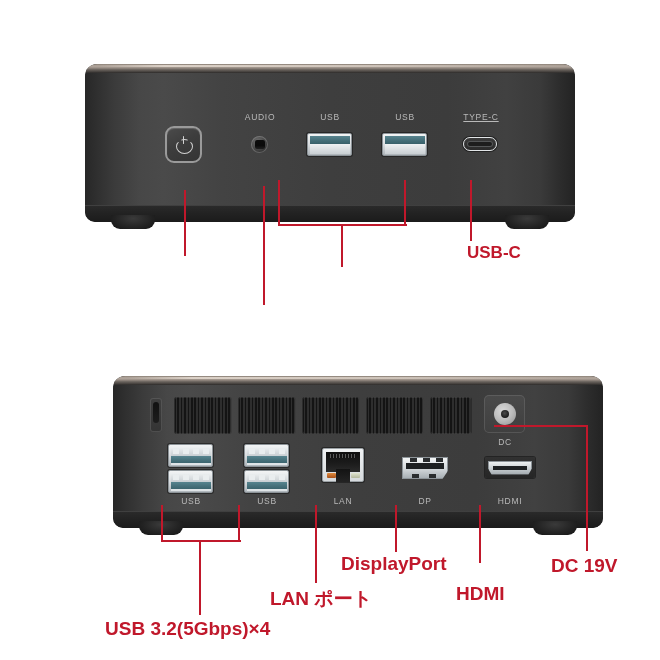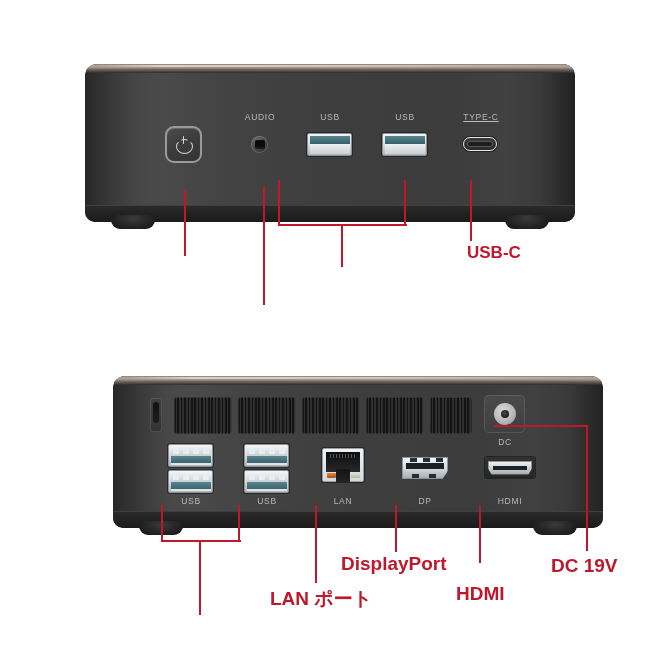--- a/index.html
+++ b/index.html
@@ -417,18 +417,19 @@
 
   <div class="line vline" style="left:315px; top:505px; height:78px;"></div>
 
   <div class="line vline" style="left:395px; top:505px; height:47px;"></div>
 
   <div class="line vline" style="left:479px; top:505px; height:58px;"></div>
 
   <div class="line hline" style="left:494px; top:425px; width:94px;"></div>
   <div class="line vline" style="left:586px; top:425px; height:126px;"></div>
 
+  <span class="anno" style="left:105px; top:618px; font-size:19px;">USB 3.2(5Gbps)×4</span>
   <span class="anno" style="left:341px; top:553px; font-size:19px;">DisplayPort</span>
   <span class="anno" style="left:270px; top:586px; font-size:19px;">LAN ポート</span>
   <span class="anno" style="left:456px; top:583px; font-size:19px;">HDMI</span>
   <span class="anno" style="left:551px; top:555px; font-size:19px;">DC 19V</span>
 
 </div>
 
 </body></html>

